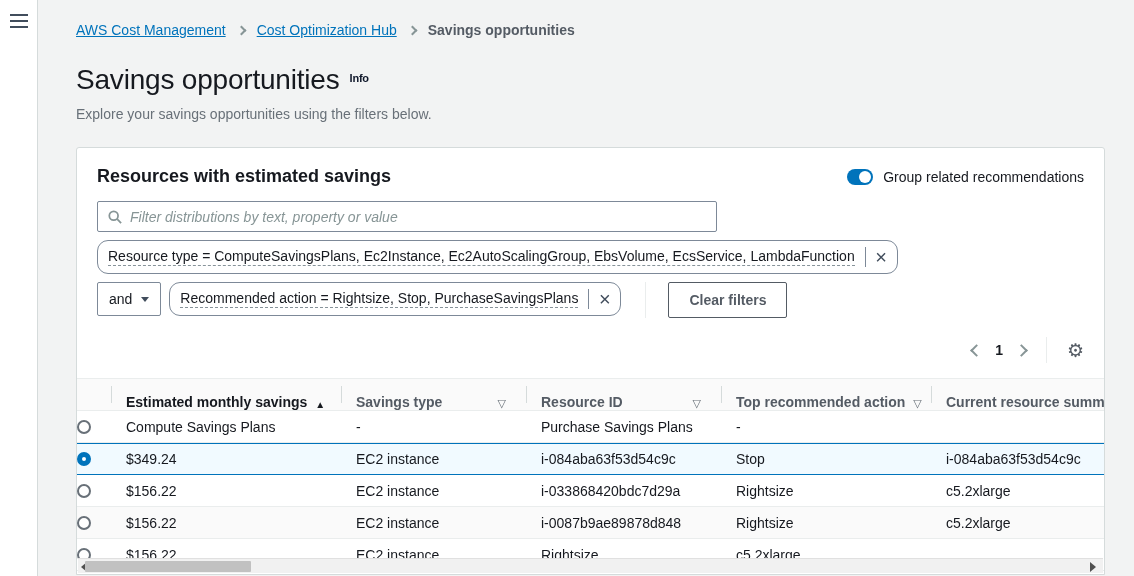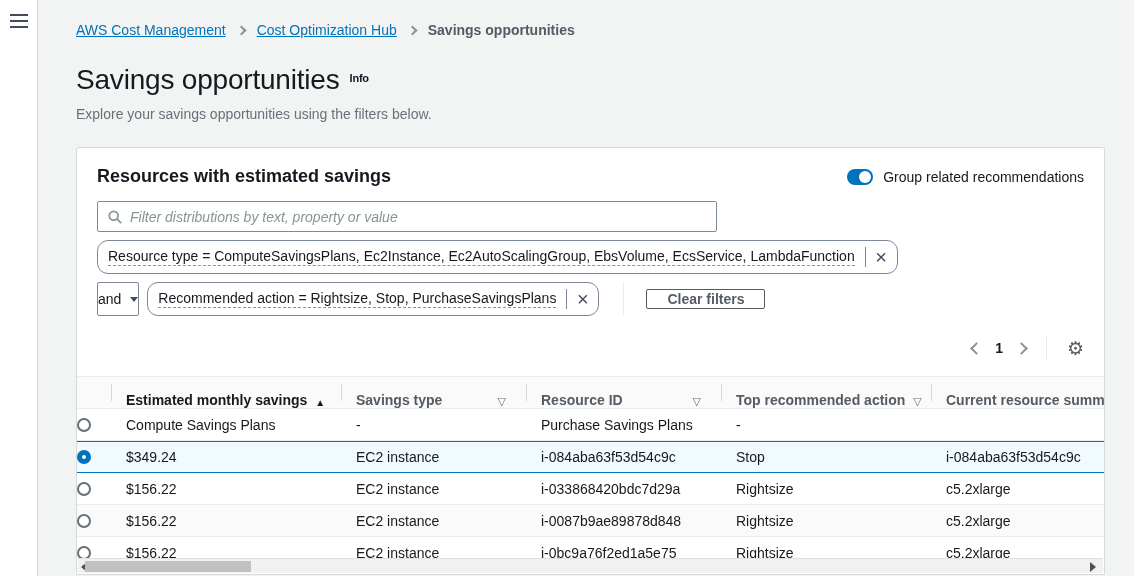--- a/index.html
+++ b/index.html
@@ -46,25 +46,25 @@
 
   
   .token-row { margin-top:8px; display:flex; align-items:stretch; }
   .token { display:inline-flex; align-items:center; border:1px solid #7d8998; border-radius:11px;
     background:#fff; height:34px; }
   .token-text { display:flex; align-items:center; padding:0 10px; font-size:14px; color:#16191f; white-space:nowrap; }
   .token-text .dotted { border-bottom:1px dashed #87939a; padding-bottom:1px; }
   .token-x { display:flex; align-items:center; justify-content:center; width:32px;
     border-left:1px solid #7d8998; cursor:pointer; color:#414d5c; font-size:20px; line-height:1; }
   .and-select { display:inline-flex; align-items:center; gap:9px; border:1px solid #7d8998; border-radius:2px;
-    background:#fff; height:34px; padding:0 0; margin-right:8px; font-size:14px; cursor:pointer; }
+    background:#fff; height:34px; padding:0 11px; margin-right:8px; font-size:14px; cursor:pointer; }
   .caret-down { width:0; height:0; border-left:4px solid transparent; border-right:4px solid transparent;
     border-top:5px solid #414d5c; }
   .vert-div { width:1px; background:#eaeded; margin:0 22px 0 24px; }
-  .btn-secondary { height:20px; align-self:center; border:1px solid #545b64; border-radius:2px; background:#fff;
+  .btn-secondary { height:36px; align-self:center; border:1px solid #545b64; border-radius:2px; background:#fff;
     color:#545b64; font-weight:bold; font-size:14px; padding:0 20px; cursor:pointer;
     font-family:"Liberation Sans","DejaVu Sans",sans-serif; }
 
   
   .pager-row { margin-top:12px; height:40px; display:flex; align-items:center; justify-content:flex-end; gap:14px; }
   .pager-chev { width:9px; height:9px; border-top:2px solid #879596; border-right:2px solid #879596;
     display:inline-block; cursor:pointer; }
   .chev-left { transform:rotate(-135deg); }
   .chev-right { transform:rotate(45deg); }
   .pager-page { font-size:14px; font-weight:bold; color:#16191f; cursor:pointer; }
@@ -251,21 +251,20 @@
         <div class="td">Rightsize</div>
         <div class="td">c5.2xlarge</div>
       </div>
 
       <div class="trow">
         <div class="td td-radio">
             <span class="radio"></span>
           </div>
         <div class="td">$156.22</div>
         <div class="td">EC2 instance</div>
-        <div class="td">i-0bc9a76f2ed1a5e75</div>
         <div class="td">Rightsize</div>
         <div class="td">c5.2xlarge</div>
       </div>
     </div>
   </div>
 
   <div class="hscroll">
     <span class="harrow harrow-left"></span>
     <div class="hthumb"></div>
     <span class="harrow harrow-right"></span>

